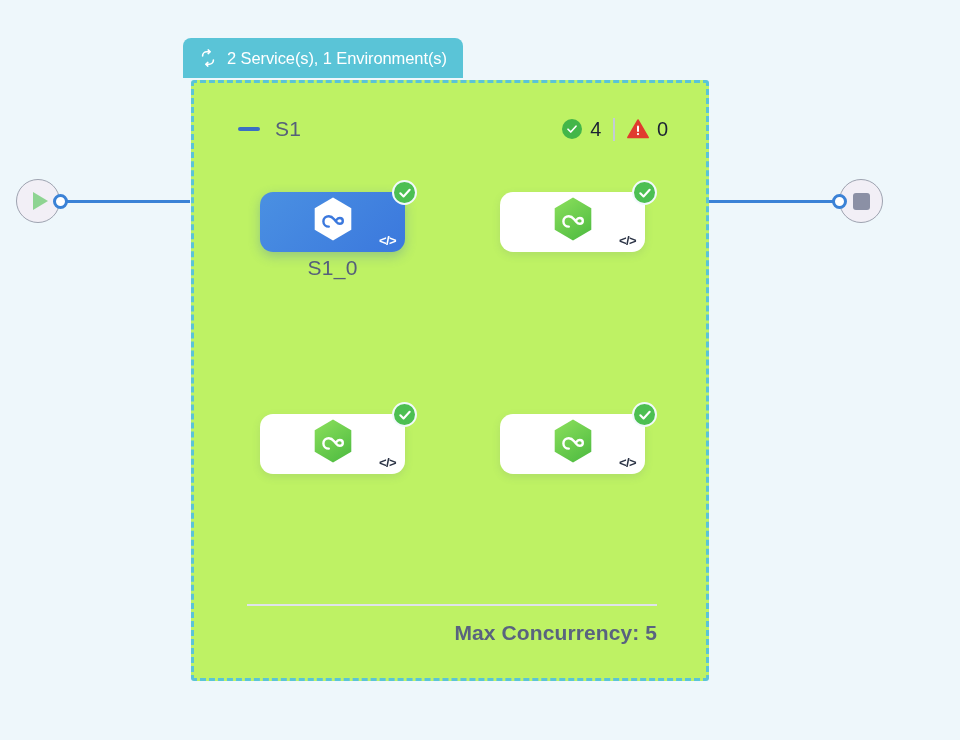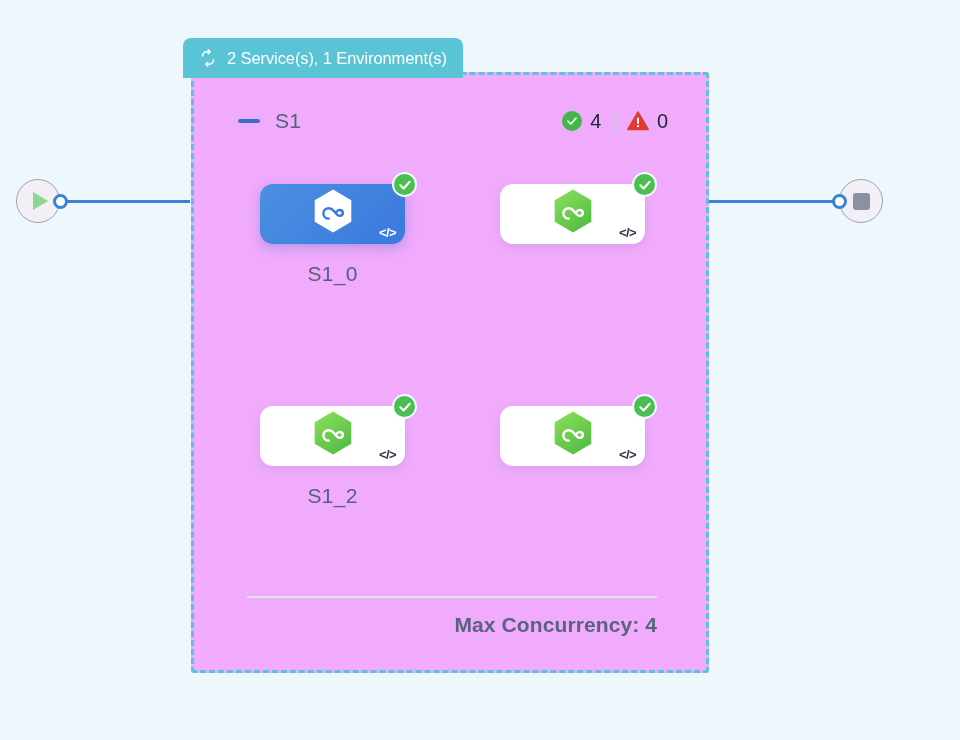--- a/index.html
+++ b/index.html
@@ -88,26 +88,26 @@
     font-size: 16.5px;
     letter-spacing: -0.1px;
     z-index: 4;
   }
   #group-header svg { display: block; }
 
   
   #group-box {
     position: absolute;
     left: 191px;
-    top: 72px;
+    top: 80px;
     width: 518px;
     height: 601px;
     border: 3px dashed #5ac4d7;
     border-radius: 3px;
-    background: #f0abfc;
+    background: #bef264;
     z-index: 1;
   }
 
   
   #group-title-row {
     position: absolute;
     left: 44px;
     top: 31px;
     width: 430px;
     height: 30px;
@@ -199,21 +199,21 @@
     border-radius: 50%;
     background: #4cbf52;
     border: 2.5px solid #f2f9fc;
     display: flex;
     align-items: center;
     justify-content: center;
     z-index: 3;
   }
 
   .node-label {
-    margin-top: 18px;
+    margin-top: 4px;
     text-align: center;
     width: 145px;
     font-size: 21px;
     color: #56607a;
     letter-spacing: 0.3px;
   }
 
   
   #footer-divider {
     position: absolute;
@@ -351,21 +351,20 @@
             <path d="M17.8 30.6c-3.1 0-5.4-2.3-5.4-5.2 0-2.9 2.3-5.2 5.4-5.2 2.4 0 3.9 1.3 5.3 3l2.1 2.5c1.1 1.3 2.1 2.1 3.5 2.1 1.8 0 3.1-1.3 3.1-2.9s-1.3-2.9-3.1-2.9c-1.2 0-2.2.6-3.1 1.7" fill="none" stroke="#ffffff" stroke-width="2.4" stroke-linecap="round" stroke-linejoin="round"></path>
           </svg>
         </span>
         <span class="code-glyph">&lt;/&gt;</span>
         <span class="check-badge">
           <svg width="14" height="14" viewBox="0 0 24 24" fill="none" stroke="#ffffff" stroke-width="3.6" stroke-linecap="round" stroke-linejoin="round">
             <polyline points="4,12.5 9.5,18 20,6.5"></polyline>
           </svg>
         </span>
       </div>
-      <div class="node-label">S1_2</div>
     </div>
 
     <div class="node-wrap" id="node-3">
       <div class="node-card">
         <span class="hex-icon">
           <svg width="44" height="48" viewBox="0 0 44 48">
             <defs>
               <linearGradient id="hg3" x1="0" y1="0" x2="0.6" y2="1">
                 <stop offset="0%" stop-color="#8ce05c"></stop>
                 <stop offset="100%" stop-color="#55bf44"></stop>
@@ -378,16 +377,16 @@
         <span class="code-glyph">&lt;/&gt;</span>
         <span class="check-badge">
           <svg width="14" height="14" viewBox="0 0 24 24" fill="none" stroke="#ffffff" stroke-width="3.6" stroke-linecap="round" stroke-linejoin="round">
             <polyline points="4,12.5 9.5,18 20,6.5"></polyline>
           </svg>
         </span>
       </div>
     </div>
 
     <div id="footer-divider"></div>
-    <div id="max-concurrency">Max Concurrency: 4</div>
+    <div id="max-concurrency">Max Concurrency: 5</div>
 
   </div>
 </div>
 
 </body></html>

